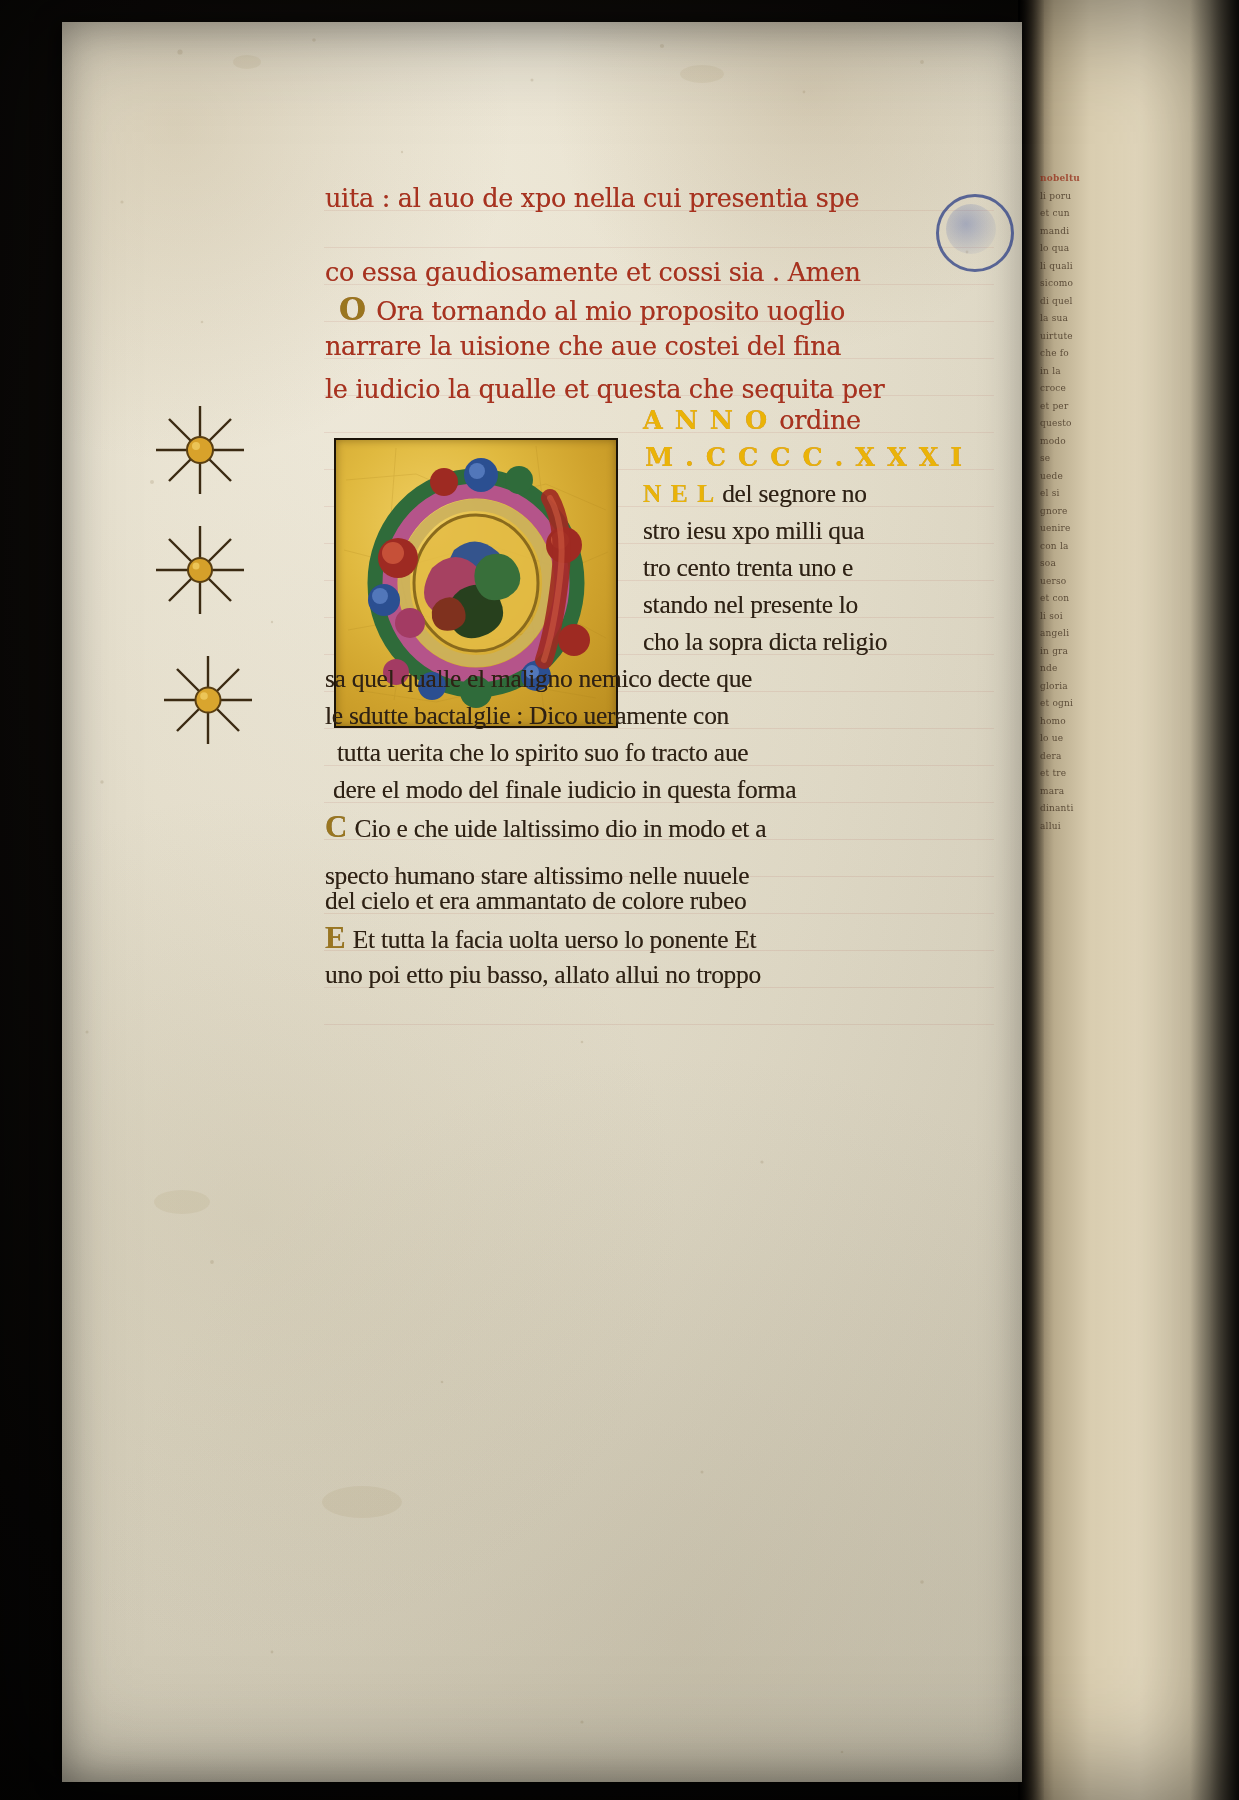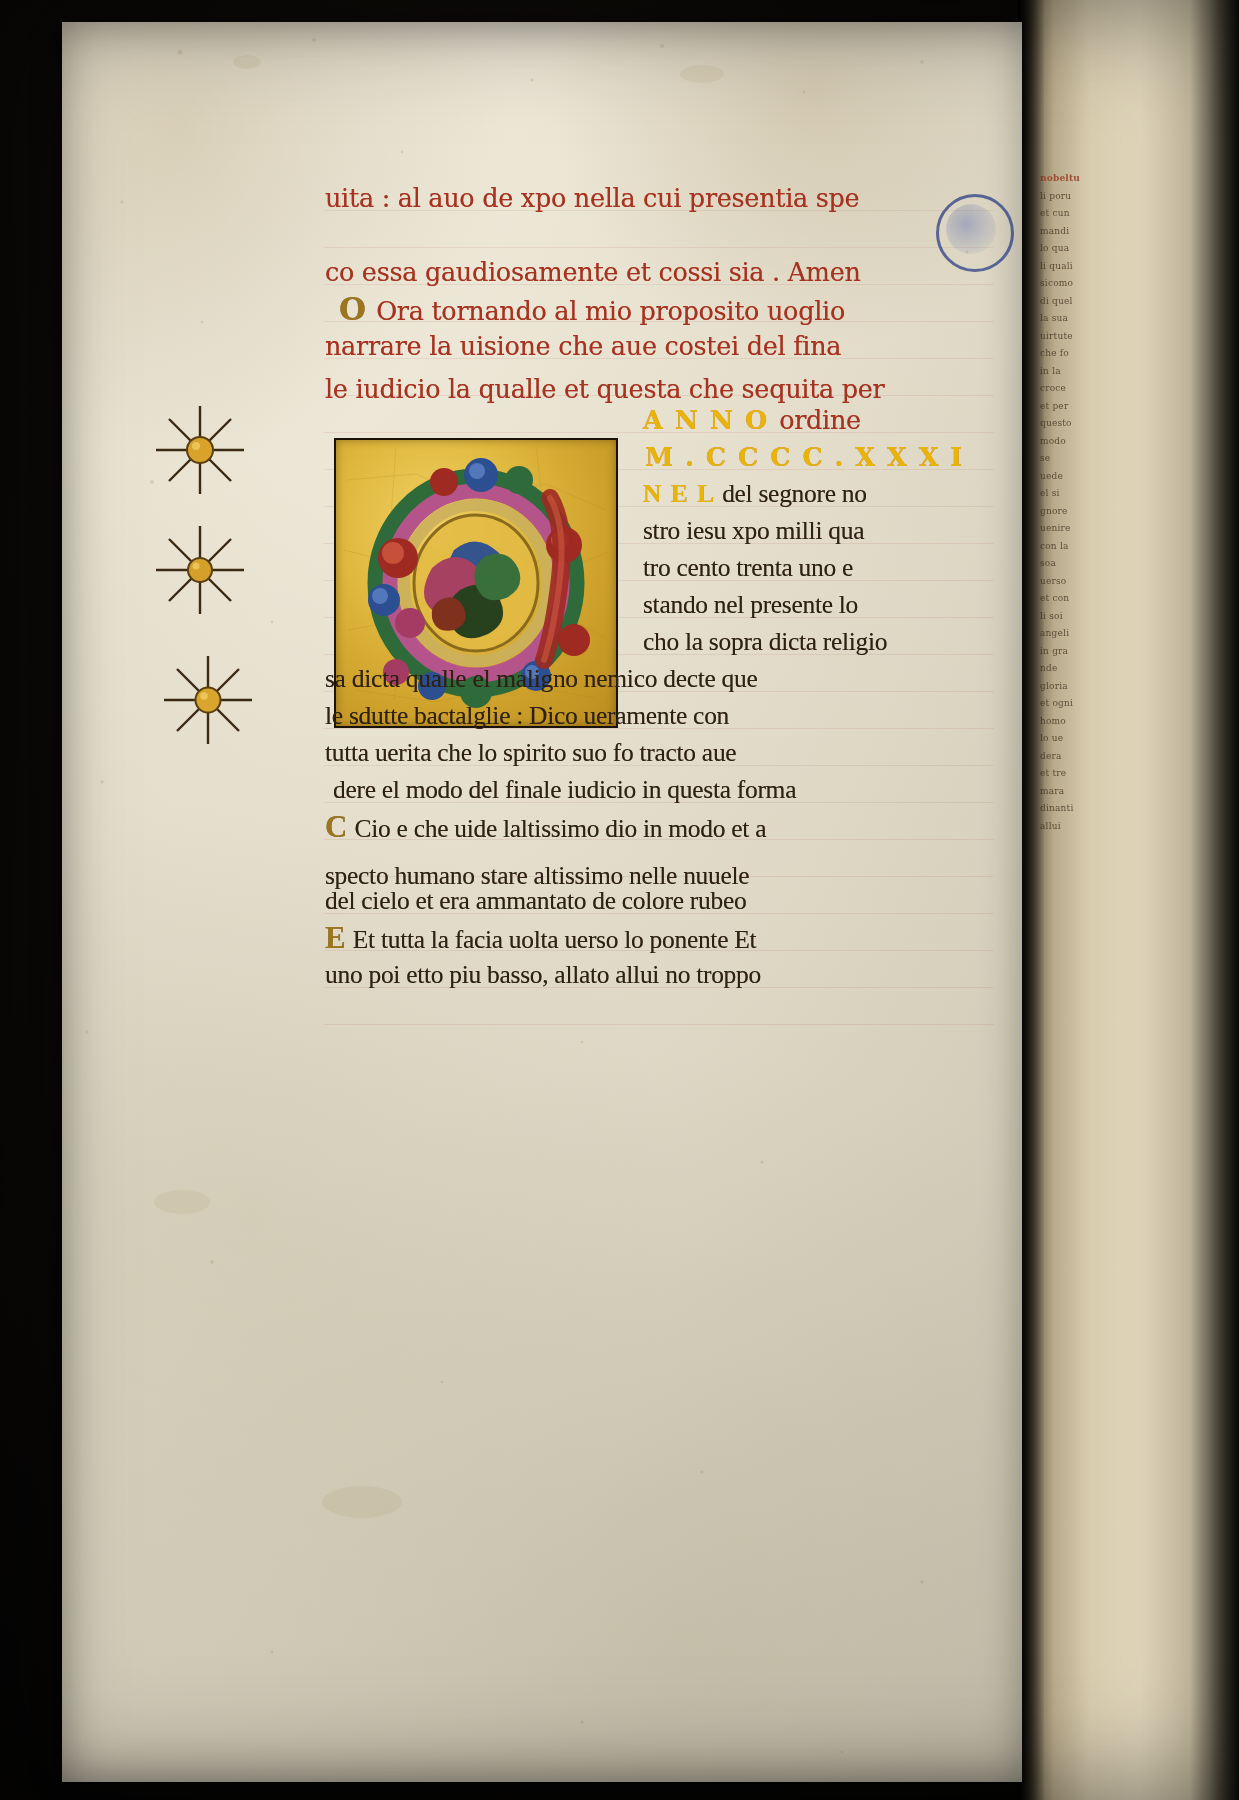--- a/index.html
+++ b/index.html
@@ -418,23 +418,23 @@
       <div class="line rubric" style="top: 111px; left: 14px;"><span class="drop-gold">O </span><span>Ora tornando al mio proposito uoglio</span></div>
       <div class="line rubric" style="top: 148px; left: 0px;"><span>narrare la uisione che aue costei del fina</span></div>
       <div class="line rubric" style="top: 191px; left: 0px; text-align: right;"><span>le iudicio la qualle et questa che sequita per</span></div>
       <div class="line rubric" style="top: 222px; left: 318px;"><span class="gold-word">A N N O  </span><span>ordine</span></div>
       <div class="line rubric" style="top: 259px; left: 320px;"><span class="gold-word">M . C C C C . X X X I  </span><span></span></div>
       <div class="line ink" style="top: 296px; left: 318px;"><span class="gold-word">N E L  </span><span>del segnore no</span></div>
       <div class="line ink" style="top: 333px; left: 318px;"><span>stro iesu xpo milli qua</span></div>
       <div class="line ink" style="top: 370px; left: 318px;"><span>tro cento trenta uno e</span></div>
       <div class="line ink" style="top: 407px; left: 318px;"><span>stando nel presente lo</span></div>
       <div class="line ink" style="top: 444px; left: 318px;"><span>cho la sopra dicta religio</span></div>
-      <div class="line ink" style="top: 481px; left: 0px;"><span>sa dicta qualle el maligno nemico decte que</span></div>
+      <div class="line ink" style="top: 481px; left: 0px;"><span>sa quel qualle el maligno nemico decte que</span></div>
       <div class="line ink" style="top: 518px; left: 0px;"><span>le sdutte bactalglie : Dico ueramente con</span></div>
-      <div class="line ink" style="top: 555px; left: 0px;"><span>tutta uerita che lo spirito suo fo tracto aue</span></div>
+      <div class="line ink" style="top: 555px; left: 12px;"><span>tutta uerita che lo spirito suo fo tracto aue</span></div>
       <div class="line ink" style="top: 592px; left: 0px; margin-left: 8px;"><span>dere el modo del finale iudicio in questa forma</span></div>
       <div class="line ink" style="top: 629px; left: 0px;"><span class="drop-gold">C </span><span>Cio e che uide laltissimo dio in modo et a</span></div>
       <div class="line ink" style="top: 666px; left: 0px; margin-top: 12px;"><span>specto humano stare altissimo nelle nuuele</span></div>
       <div class="line ink" style="top: 703px; left: 0px;"><span>del cielo et era ammantato de colore rubeo</span></div>
       <div class="line ink" style="top: 740px; left: 0px;"><span class="drop-gold">E </span><span>Et tutta la facia uolta uerso lo ponente Et</span></div>
       <div class="line ink" style="top: 777px; left: 0px;"><span>uno poi etto piu basso, allato allui no troppo</span></div>
     </div>
 
   <div class="vignette"></div>
 </div>

